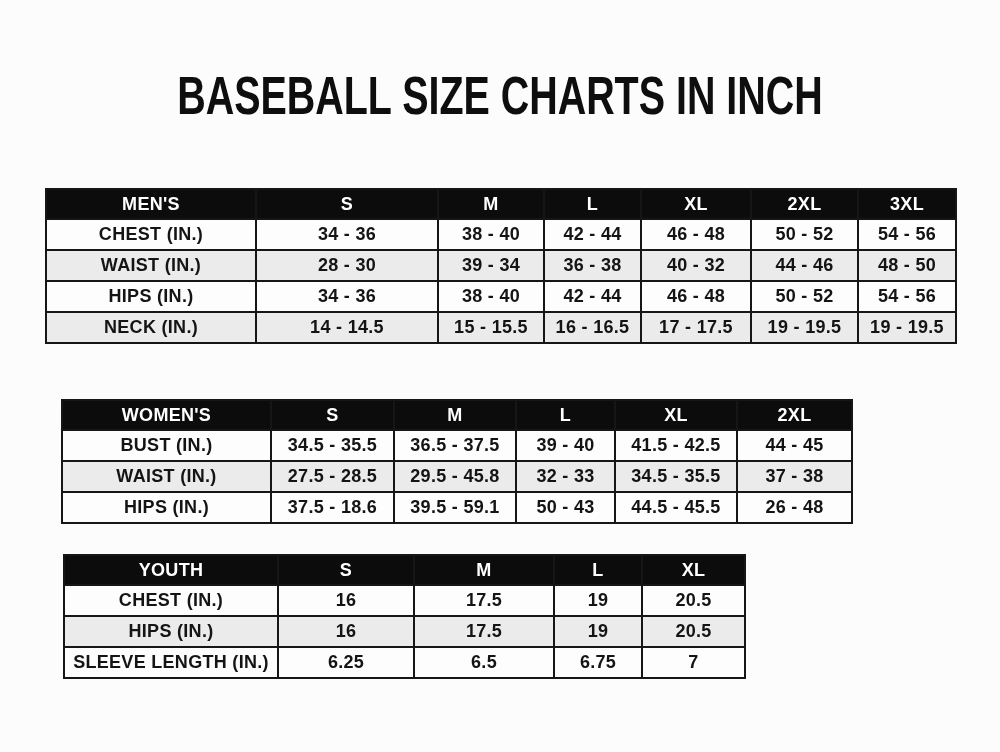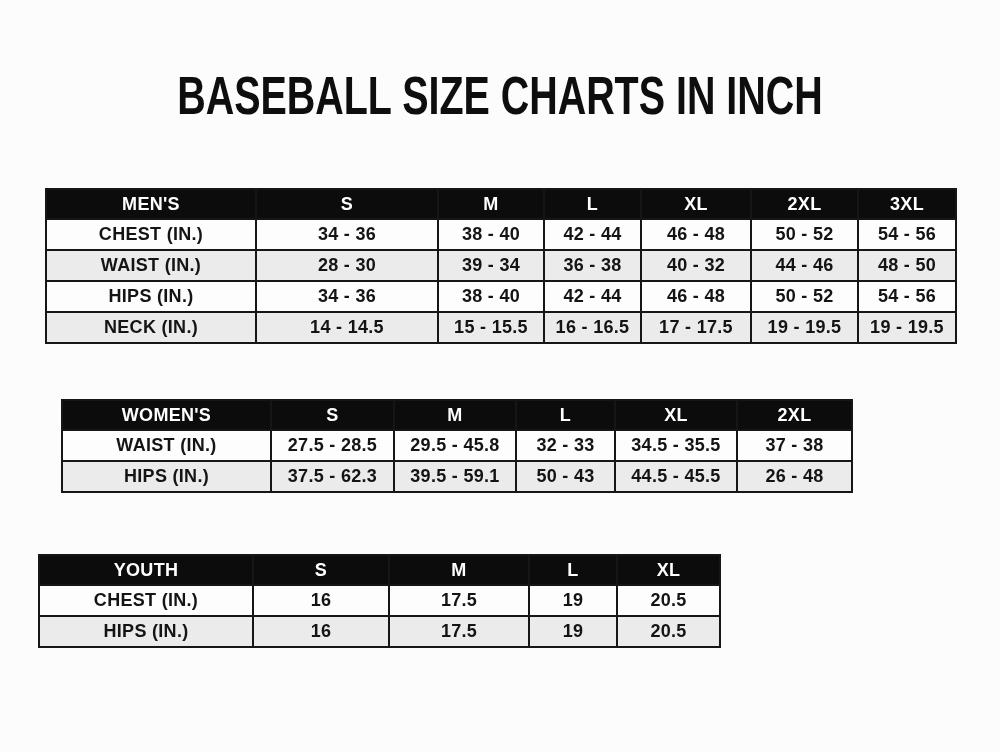--- a/index.html
+++ b/index.html
@@ -57,21 +57,21 @@
     letter-spacing: 0.3px;
     overflow: hidden;
     white-space: nowrap;
   }
   .size-table tbody tr:nth-child(even) td {
     background: var(--row-alt-bg, #ebebeb);
   }
 
   #mens-table   { left: 45px; top: 188px; width: 910px; }
   #womens-table { left: 45px; top: 399px; width: 790px; margin-left: 16px; }
-  #youth-table  { left: 38px; top: 554px; width: 681px; }
+  #youth-table  { left: 63px; top: 554px; width: 681px; }
 </style>
 </head>
 <body>
 
 <div class="page">
 
   <h1 class="title">BASEBALL SIZE CHARTS IN INCH</h1>
 
   <table class="size-table" id="mens-table">
     <colgroup>
@@ -148,30 +148,38 @@
           <th>WOMEN'S</th>
           <th>S</th>
           <th>M</th>
           <th>L</th>
           <th>XL</th>
           <th>2XL</th>
         </tr>
       </thead>
       <tbody>
         <tr>
+          <td>BUST (IN.)</td>
+          <td>34.5 - 35.5</td>
+          <td>36.5 - 37.5</td>
+          <td>39 - 40</td>
+          <td>41.5 - 42.5</td>
+          <td>44 - 45</td>
+        </tr>
+        <tr>
           <td>WAIST (IN.)</td>
           <td>27.5 - 28.5</td>
           <td>29.5 - 45.8</td>
           <td>32 - 33</td>
           <td>34.5 - 35.5</td>
           <td>37 - 38</td>
         </tr>
         <tr>
           <td>HIPS (IN.)</td>
-          <td>37.5 - 62.3</td>
+          <td>37.5 - 18.6</td>
           <td>39.5 - 59.1</td>
           <td>50 - 43</td>
           <td>44.5 - 45.5</td>
           <td>26 - 48</td>
         </tr>
       </tbody>
     </table>
 
   <table class="size-table" id="youth-table">
     <colgroup>
@@ -198,16 +206,23 @@
           <td>19</td>
           <td>20.5</td>
         </tr>
         <tr>
           <td>HIPS (IN.)</td>
           <td>16</td>
           <td>17.5</td>
           <td>19</td>
           <td>20.5</td>
         </tr>
+        <tr>
+          <td>SLEEVE LENGTH (IN.)</td>
+          <td>6.25</td>
+          <td>6.5</td>
+          <td>6.75</td>
+          <td>7</td>
+        </tr>
       </tbody>
     </table>
 
 </div>
 
 </body></html>

